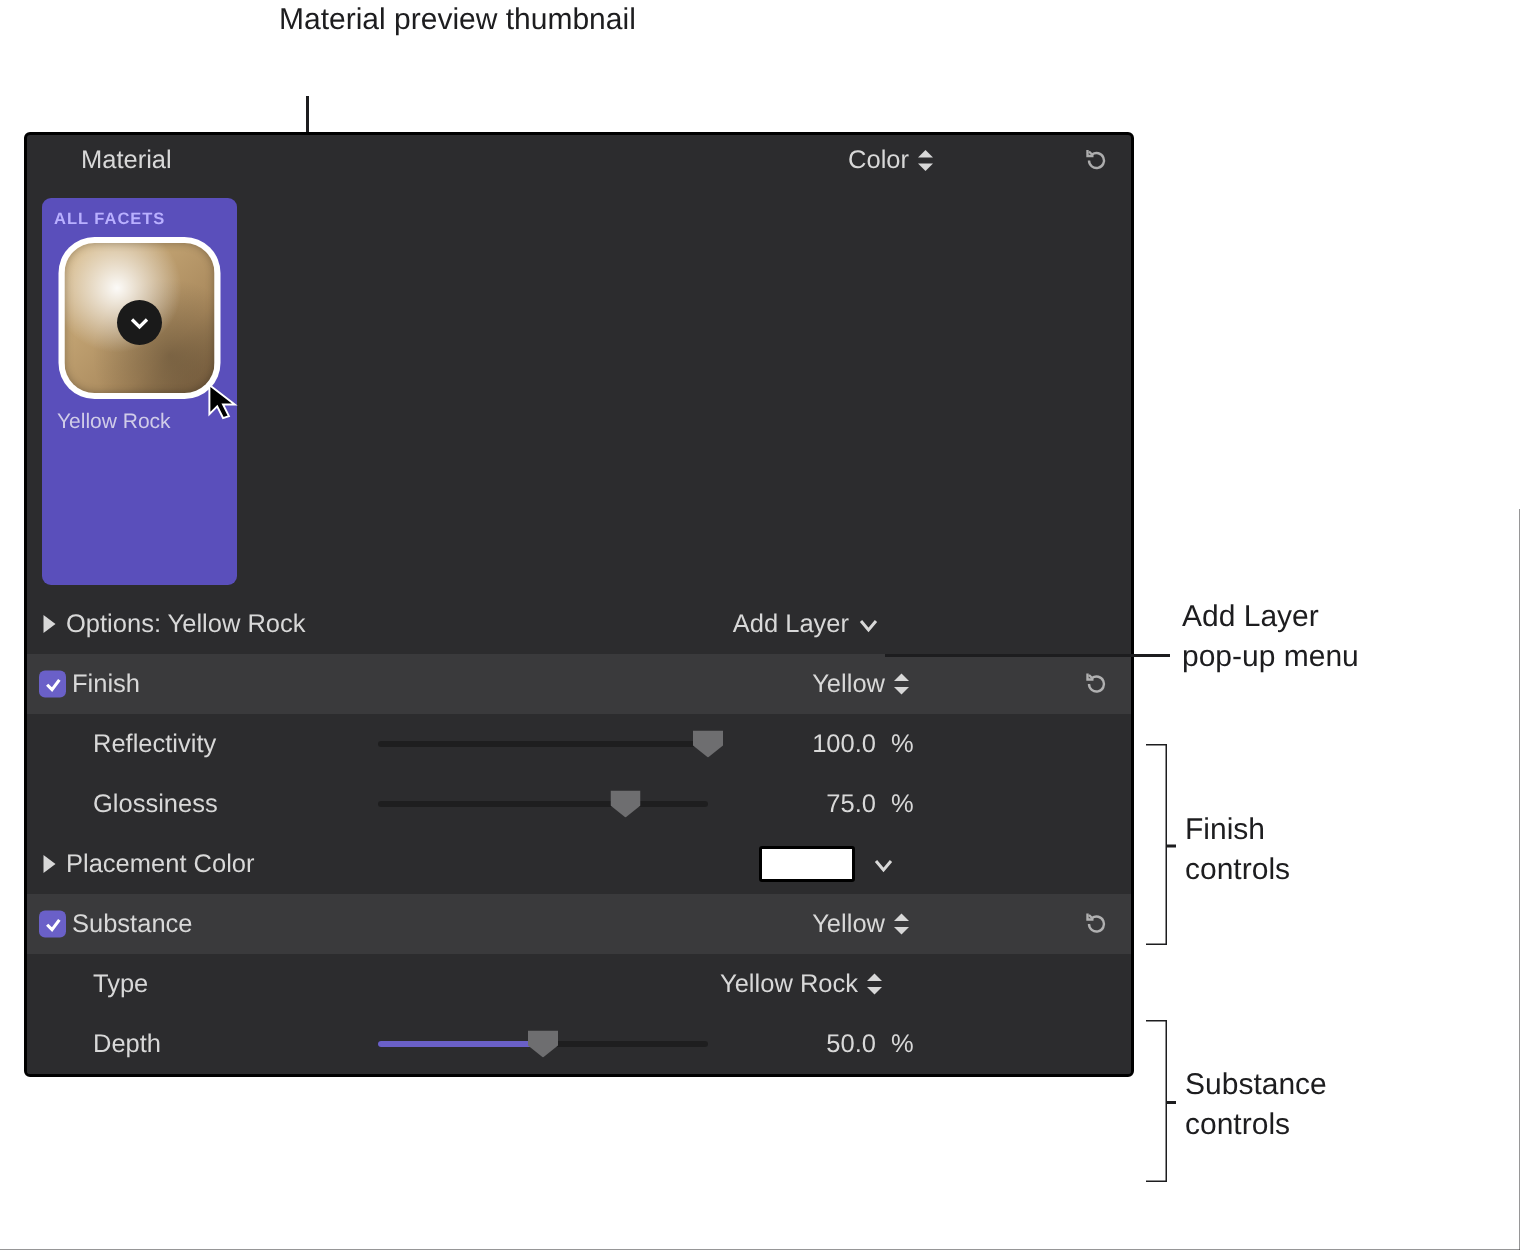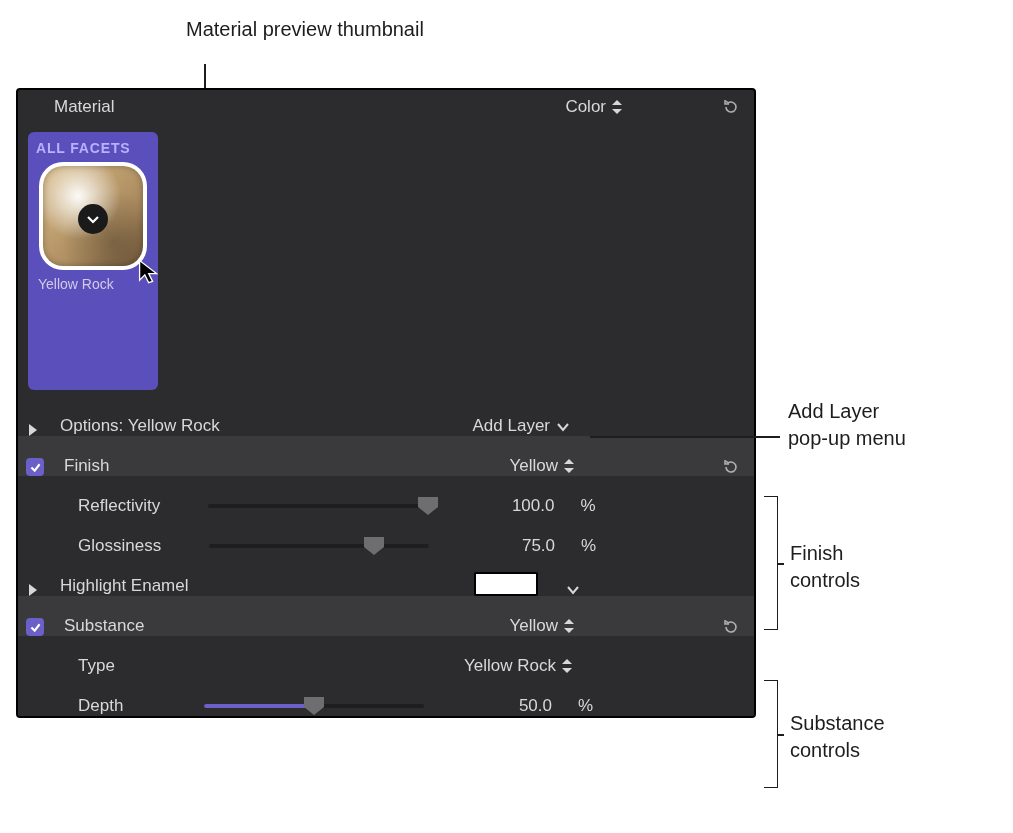--- a/index.html
+++ b/index.html
@@ -59,21 +59,21 @@
     height:272px;
   }
   .preset{
     width:130px;height:258px;
     background:var(--sel);
     border-radius:6px;
     padding:6px 6px 0;
     position:relative;
   }
   .facets{
-    font-size:14px;letter-spacing:.06em;color:#b9b0ff;font-weight:600;
+    font-size:11px;letter-spacing:.06em;color:#b9b0ff;font-weight:600;
     padding:2px 2px 6px;
   }
   .thumbwrap{
     width:108px;height:108px;border-radius:24px;background:#fff;
     margin:0 auto;position:relative;padding:4px;
   }
   .thumb{
     width:100px;height:100px;border-radius:20px;
     background:
       radial-gradient(circle at 35% 30%,rgba(255,255,255,.95),rgba(255,255,255,0) 45%),
@@ -88,21 +88,21 @@
   }
   .thumb-chevron svg{stroke:#fff;stroke-width:2.2;fill:none;}
   .cursor{
     position:absolute;left:98px;top:96px;width:26px;height:26px;pointer-events:none;
   }
   .cursor svg{fill:#000;stroke:#fff;stroke-width:1;}
   .preset-label{
     color:#d0cce8;font-size:14px;padding:6px 4px;
   }
   .row{
-    display:flex;align-items:flex-end;height:40px;padding:0 14px 0 8px;gap:20px;
+    display:flex;align-items:center;height:40px;padding:0 14px 0 8px;gap:4px;
     background:var(--bg);
   }
   .row.header{background:var(--row-hdr);}
   .disclose{width:14px;display:flex;justify-content:center;cursor:pointer;}
   .tri{width:0;height:0;border-top:6px solid transparent;border-bottom:6px solid transparent;border-left:8px solid var(--txt);}
   .checkbox{
     width:18px;height:18px;border-radius:4px;background:var(--accent);display:flex;align-items:center;justify-content:center;cursor:pointer;flex-shrink:0;
   }
   .checkbox svg{stroke:#fff;stroke-width:2.6;fill:none;}
   .label{color:var(--txt);}
@@ -130,21 +130,21 @@
     position:absolute;color:var(--callout);font-size:20px;line-height:1.35;
   }
   .leader{
     position:absolute;background:#1d1d1f;
   }
   .bracket{position:absolute;border:1.5px solid #1d1d1f;border-left:none;}
 </style>
 </head>
 <body>
 
-<div class="callout" style="left:186px;top:16px">
+<div class="callout" style="left:186px;top:0">
   <div>Material preview thumbnail</div>
 </div>
 
 <div class="leader" style="left:204px;top:64px;width:1.5px;height:152px"></div>
 <div class="leader" style="left:150px;top:216px;width:55px;height:1.5px"></div>
 
 <div class="panel">
 
   <div class="hdr">
     <span class="title">Material</span>
@@ -245,21 +245,21 @@
     </div>
     <span class="val">75.0</span>
     <span class="unit">%</span>
     <span style="width:120px"></span>
   </div>
 
   <div class="row">
     <span class="disclose">
         <span class="tri"></span>
       </span>
-    <span class="label">Highlight Enamel</span>
+    <span class="label">Placement Color</span>
     <span class="sp"></span>
     <span class="colorwell" style="background:#ffffff;"></span>
     <span class="chev" style="margin-left:8px"><svg viewBox="0 0 14 14">
           <polyline points="2,4 7,10 12,4"></polyline>
         </svg></span>
     <span style="width:140px"></span>
   </div>
 
   <div class="row header">
     <span class="checkbox">

